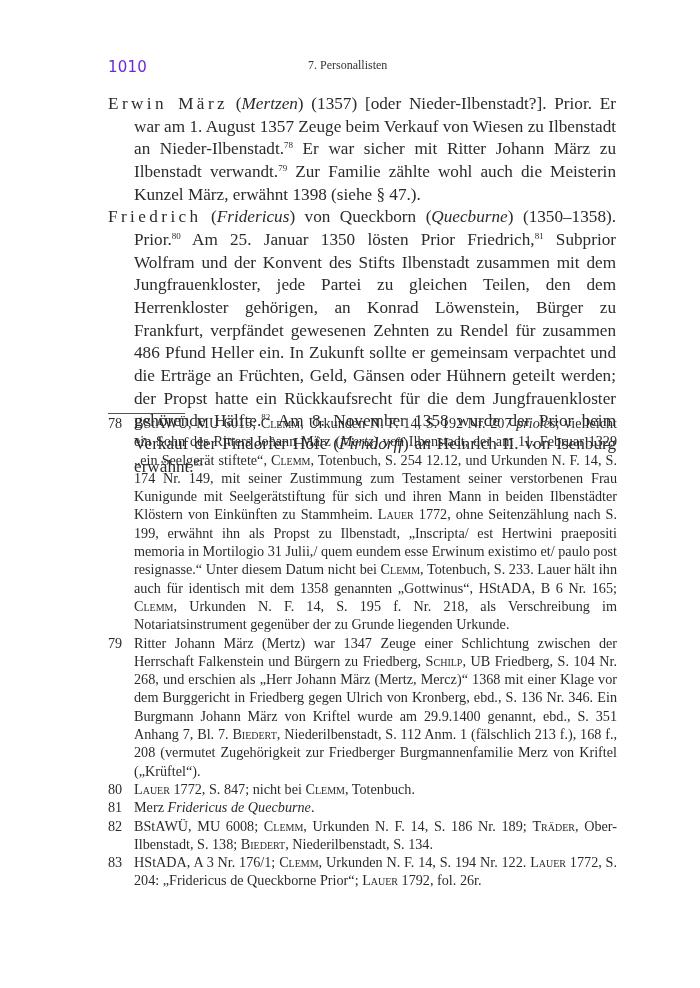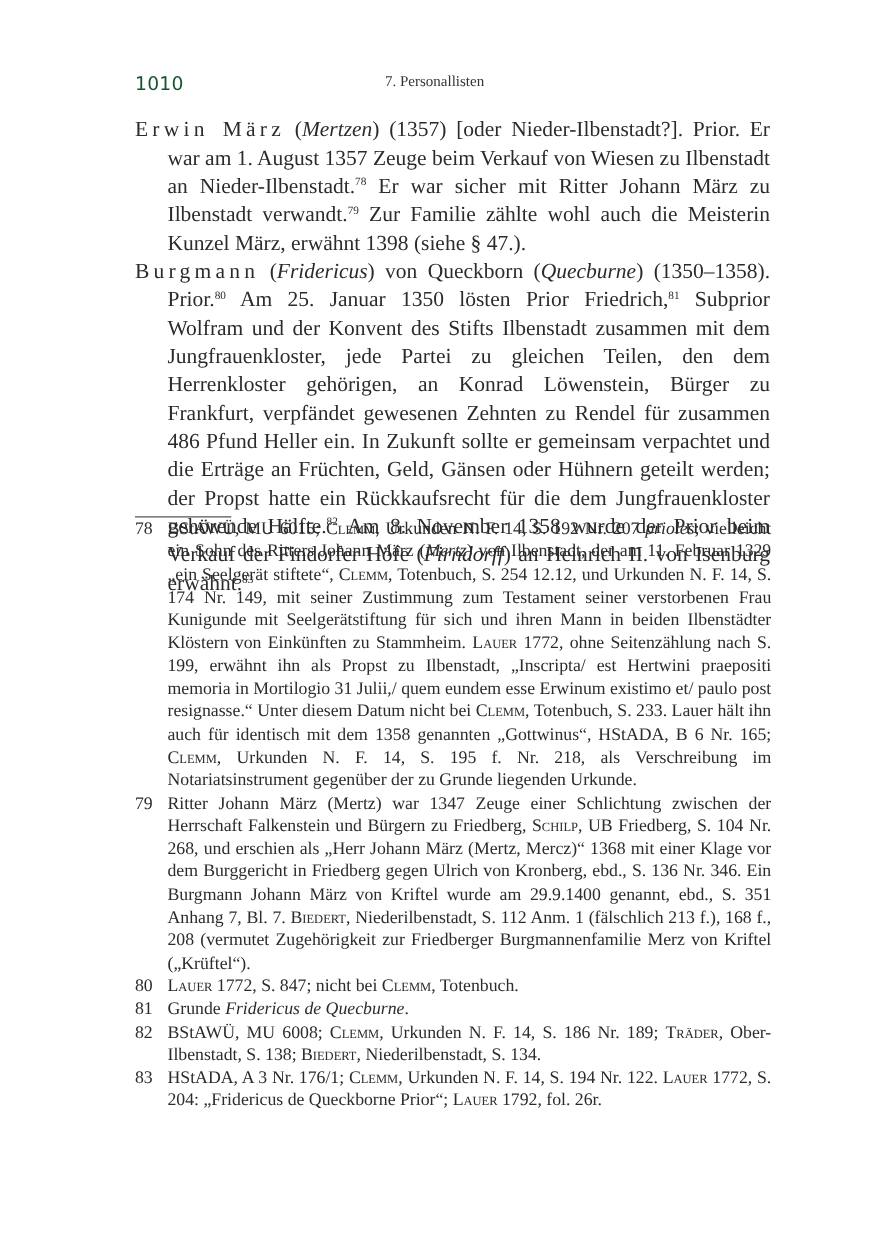--- a/index.html
+++ b/index.html
@@ -1,18 +1,18 @@
 <!DOCTYPE html>
 <html><head>
   <meta charset="utf-8">
   <style>
     html, body { margin: 0; padding: 0; background: #ffffff; }
     body { width: 700px; height: 988px; position: relative; overflow: hidden;
       font-family: "Liberation Serif", "DejaVu Serif", serif; color: #2b2b2b; }
-    .page-number { position: absolute; left: 108px; top: 58px; font-family: "DejaVu Sans", "Liberation Sans", sans-serif; font-size: 15px; letter-spacing: 0.2px; color: #14532d; }
+    .page-number { position: absolute; left: 108px; top: 58px; font-family: "DejaVu Sans", "Liberation Sans", sans-serif; font-size: 15px; letter-spacing: 0.2px; color: #6d28d9; }
     .running-head { position: absolute; left: 308px; top: 58px; font-size: 12px; color: #333; }
     .body { position: absolute; left: 108px; top: 93px; width: 508px; font-size: 17.2px; line-height: 22.65px; }
     .entry { margin: 0; padding-left: 26px; text-indent: -26px; text-align: justify; }
     .spaced { letter-spacing: 3.4px; }
     sup { font-size: 9px; line-height: 0; vertical-align: 6px; }
     .sep { position: absolute; left: 108px; top: 413px; width: 77px; height: 1px; background: #555; }
     .notes { position: absolute; left: 108px; top: 414px; width: 509px; font-size: 14.2px; line-height: 18.3px; }
     .fn { display: flex; margin: 0; }
     .fn-num { width: 26px; flex: 0 0 26px; }
     .fn-text { flex: 1; text-align: justify; }
@@ -23,21 +23,21 @@
 
 <div class="page-number">1010</div>
 <div class="running-head">7. Personallisten</div>
 
 <div class="body">
   <p class="entry">
     <span class="spaced">Erwin März</span>
     <span class="entry-parts"> <span>(</span><em>Mertzen</em><span>) (1357) [oder Nieder-Ilbenstadt?]. Prior. Er war am 1. August 1357 Zeuge beim Verkauf von Wiesen zu Ilbenstadt an Nieder-Ilbenstadt.</span><sup>78</sup><span> Er war sicher mit Ritter Johann März zu Ilbenstadt verwandt.</span><sup>79</sup><span> Zur Familie zählte wohl auch die Meisterin Kunzel März, erwähnt 1398 (siehe § 47.).</span></span>
   </p>
   <p class="entry">
-    <span class="spaced">Burgmann</span>
+    <span class="spaced">Friedrich</span>
     <span class="entry-parts"> <span>(</span><em>Fridericus</em><span>) von Queckborn (</span><em>Quecburne</em><span>) (1350–1358). Prior.</span><sup>80</sup><span> Am 25. Januar 1350 lösten Prior Friedrich,</span><sup>81</sup><span> Subprior Wolfram und der Konvent des Stifts Ilbenstadt zusammen mit dem Jungfrauenkloster, jede Partei zu gleichen Teilen, den dem Herrenkloster gehörigen, an Konrad Löwenstein, Bürger zu Frankfurt, verpfändet gewesenen Zehnten zu Rendel für zusammen 486 Pfund Heller ein. In Zukunft sollte er gemeinsam verpachtet und die Erträge an Früchten, Geld, Gänsen oder Hühnern geteilt werden; der Propst hatte ein Rückkaufsrecht für die dem Jungfrauenkloster gehörende Hälfte.</span><sup>82</sup><span> Am 8. November 1358 wurde der Prior beim Verkauf der Findorfer Höfe (</span><em>Firndorff</em><span>) an Heinrich II. von Isenburg erwähnt.</span><sup>83</sup></span>
   </p>
 </div>
 
 <div class="sep"></div>
 
 <div class="notes">
   <div class="fn">
     <span class="fn-num">78</span>
     <span class="fn-text"><span>BStAWÜ, MU 6015; </span><span class="sc">Clemm</span><span>, Urkunden N. F. 14, S. 192 Nr. 207 </span><em>prioles</em><span>; vielleicht ein Sohn des Ritters Johann März (</span><em>Mertz</em><span>) von Ilbenstadt, der am 11. Februar 1329 „ein Seelgerät stiftete“, </span><span class="sc">Clemm</span><span>, Totenbuch, S. 254 12.12, und Urkunden N. F. 14, S. 174 Nr. 149, mit seiner Zustimmung zum Testament seiner verstorbenen Frau Kunigunde mit Seelgerätstiftung für sich und ihren Mann in beiden Ilbenstädter Klöstern von Einkünften zu Stammheim. </span><span class="sc">Lauer</span><span> 1772, ohne Seitenzählung nach S. 199, erwähnt ihn als Propst zu Ilbenstadt, „Inscripta/ est Hertwini praepositi memoria in Mortilogio 31 Julii,/ quem eundem esse Erwinum existimo et/ paulo post resignasse.“ Unter diesem Datum nicht bei </span><span class="sc">Clemm</span><span>, Totenbuch, S. 233. Lauer hält ihn auch für identisch mit dem 1358 genannten „Gottwinus“, HStADA, B 6 Nr. 165; </span><span class="sc">Clemm</span><span>, Urkunden N. F. 14, S. 195 f. Nr. 218, als Verschreibung im Notariatsinstrument gegenüber der zu Grunde liegenden Urkunde.</span></span>
@@ -45,21 +45,21 @@
   <div class="fn">
     <span class="fn-num">79</span>
     <span class="fn-text"><span>Ritter Johann März (Mertz) war 1347 Zeuge einer Schlichtung zwischen der Herrschaft Falkenstein und Bürgern zu Friedberg, </span><span class="sc">Schilp</span><span>, UB Friedberg, S. 104 Nr. 268, und erschien als „Herr Johann März (Mertz, Mercz)“ 1368 mit einer Klage vor dem Burggericht in Friedberg gegen Ulrich von Kronberg, ebd., S. 136 Nr. 346. Ein Burgmann Johann März von Kriftel wurde am 29.9.1400 genannt, ebd., S. 351 Anhang 7, Bl. 7. </span><span class="sc">Biedert</span><span>, Niederilbenstadt, S. 112 Anm. 1 (fälschlich 213 f.), 168 f., 208 (vermutet Zugehörigkeit zur Friedberger Burgmannenfamilie Merz von Kriftel („Krüftel“).</span></span>
   </div>
   <div class="fn">
     <span class="fn-num">80</span>
     <span class="fn-text"><span class="sc">Lauer</span><span> 1772, S. 847; nicht bei </span><span class="sc">Clemm</span><span>, Totenbuch.</span></span>
   </div>
   <div class="fn">
     <span class="fn-num">81</span>
-    <span class="fn-text"><span>Grunde </span><em>Fridericus de Quecburne</em><span>.</span></span>
+    <span class="fn-text"><span>Merz </span><em>Fridericus de Quecburne</em><span>.</span></span>
   </div>
   <div class="fn">
     <span class="fn-num">82</span>
     <span class="fn-text"><span>BStAWÜ, MU 6008; </span><span class="sc">Clemm</span><span>, Urkunden N. F. 14, S. 186 Nr. 189; </span><span class="sc">Träder</span><span>, Ober-Ilbenstadt, S. 138; </span><span class="sc">Biedert</span><span>, Niederilbenstadt, S. 134.</span></span>
   </div>
   <div class="fn">
     <span class="fn-num">83</span>
     <span class="fn-text"><span>HStADA, A 3 Nr. 176/1; </span><span class="sc">Clemm</span><span>, Urkunden N. F. 14, S. 194 Nr. 122. </span><span class="sc">Lauer</span><span> 1772, S. 204: „Fridericus de Queckborne Prior“; </span><span class="sc">Lauer</span><span> 1792, fol. 26r.</span></span>
   </div>
 </div>

